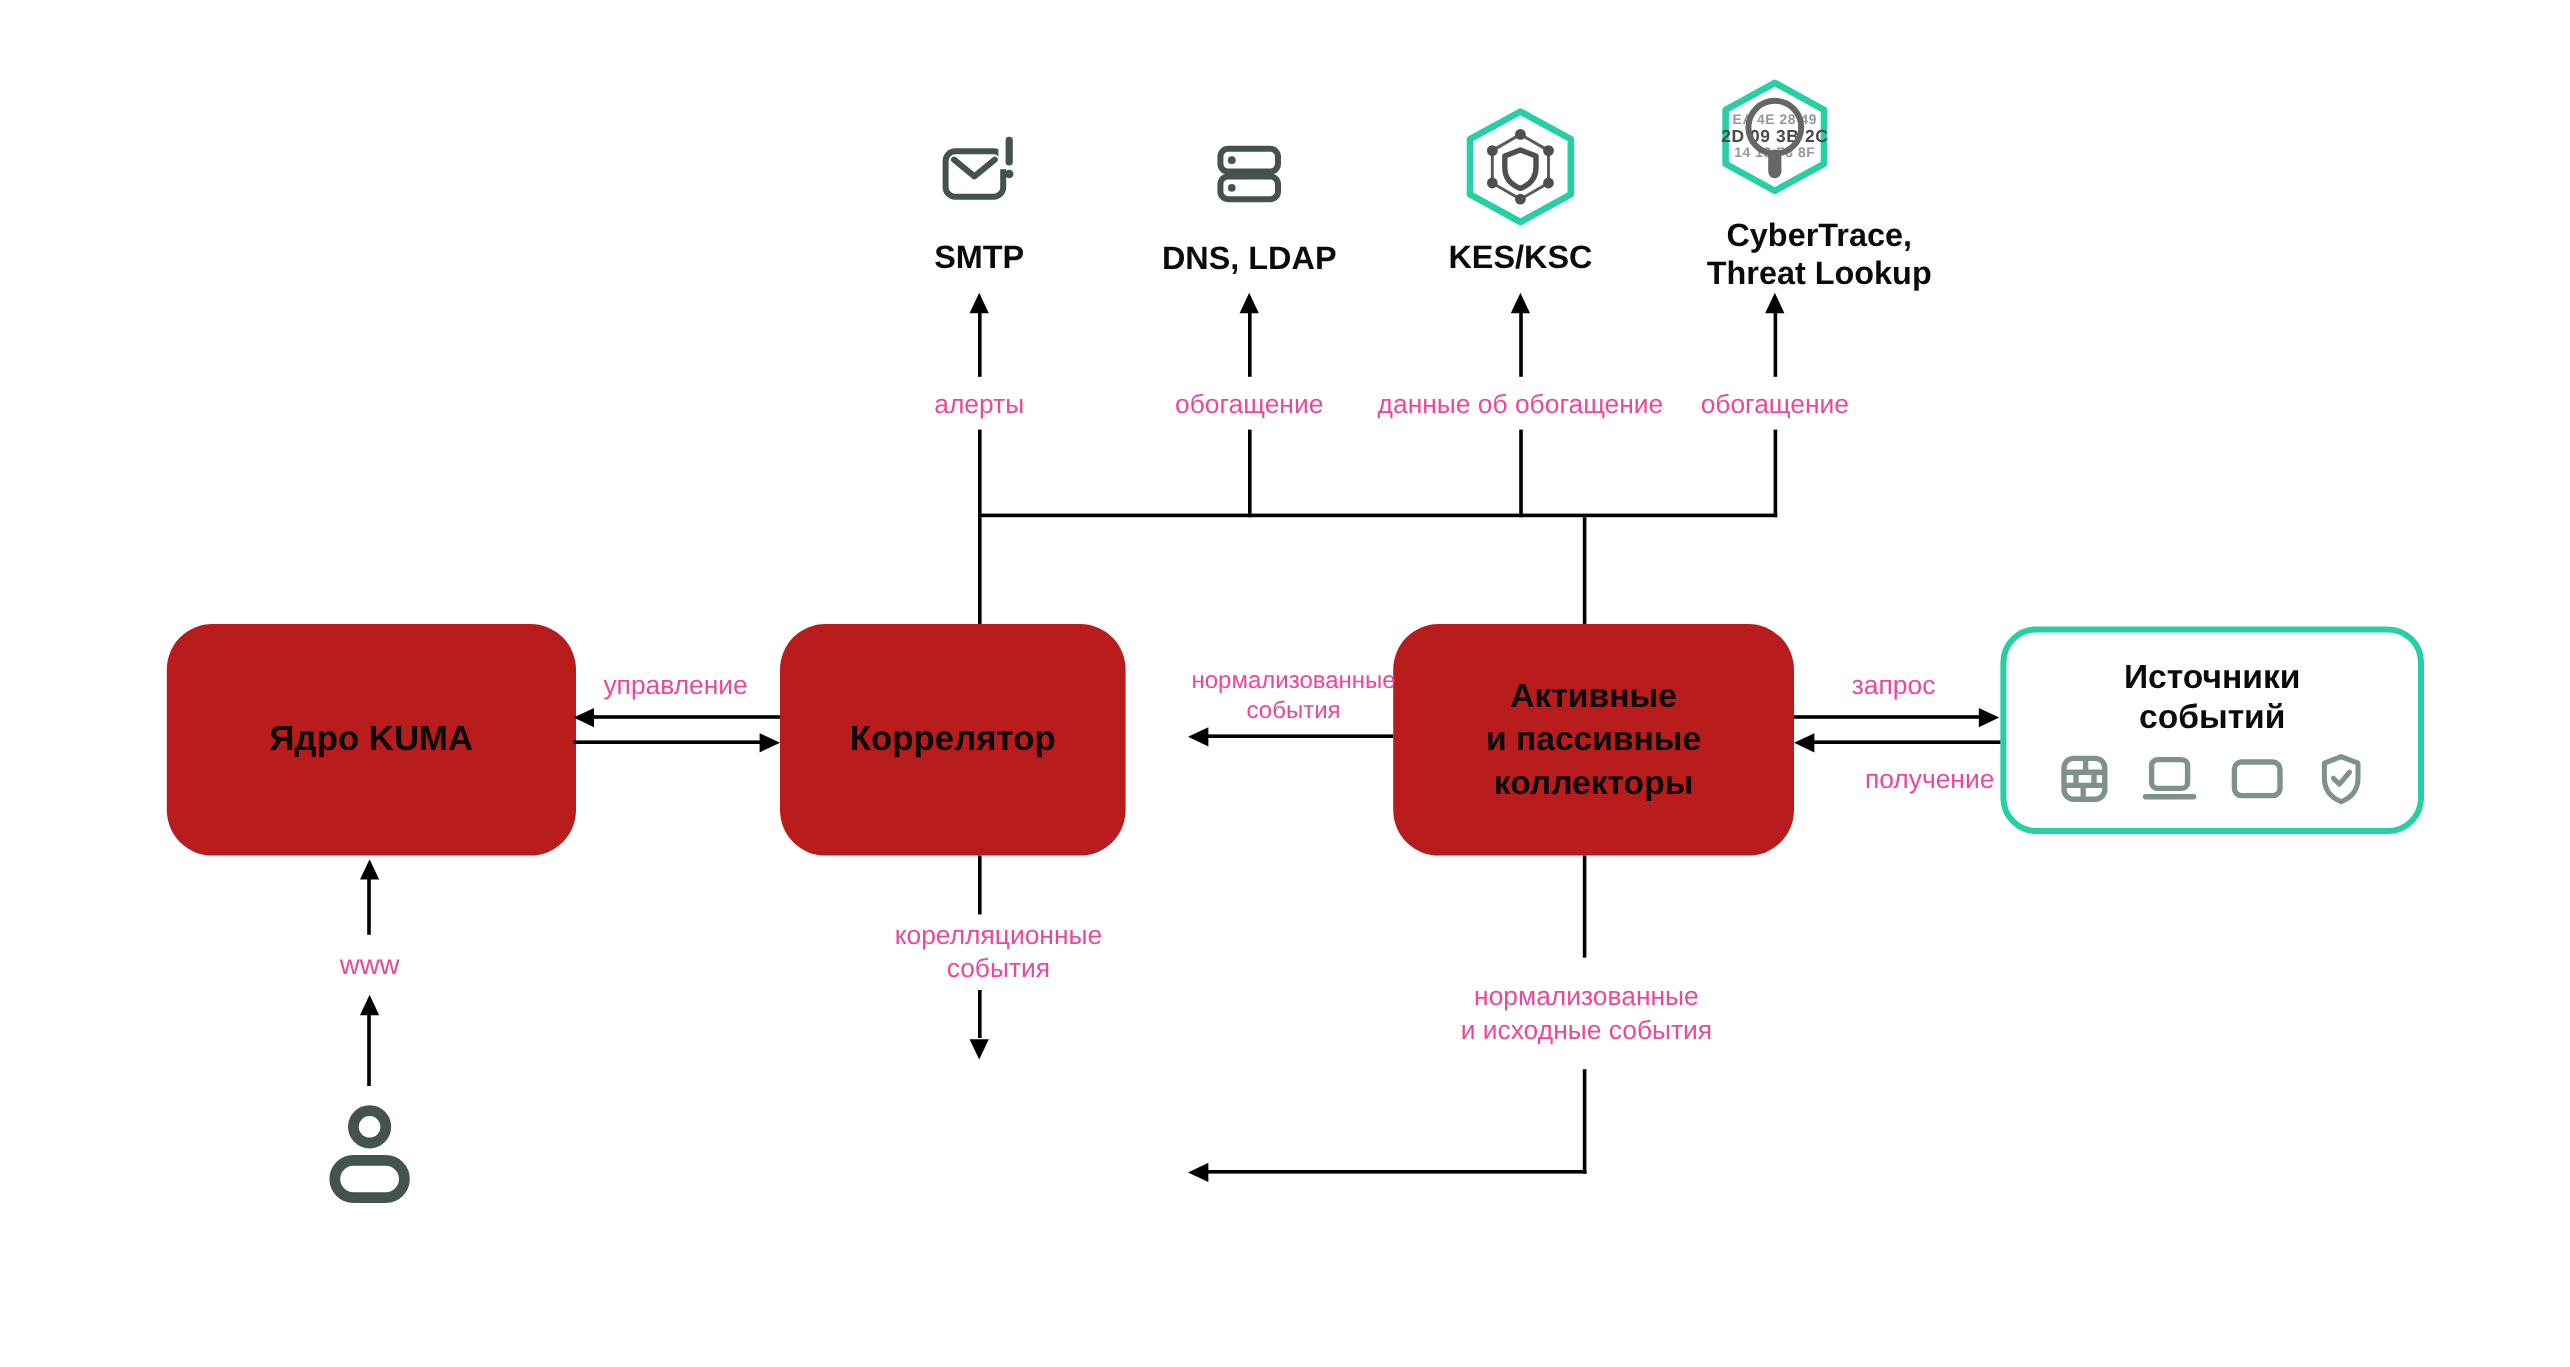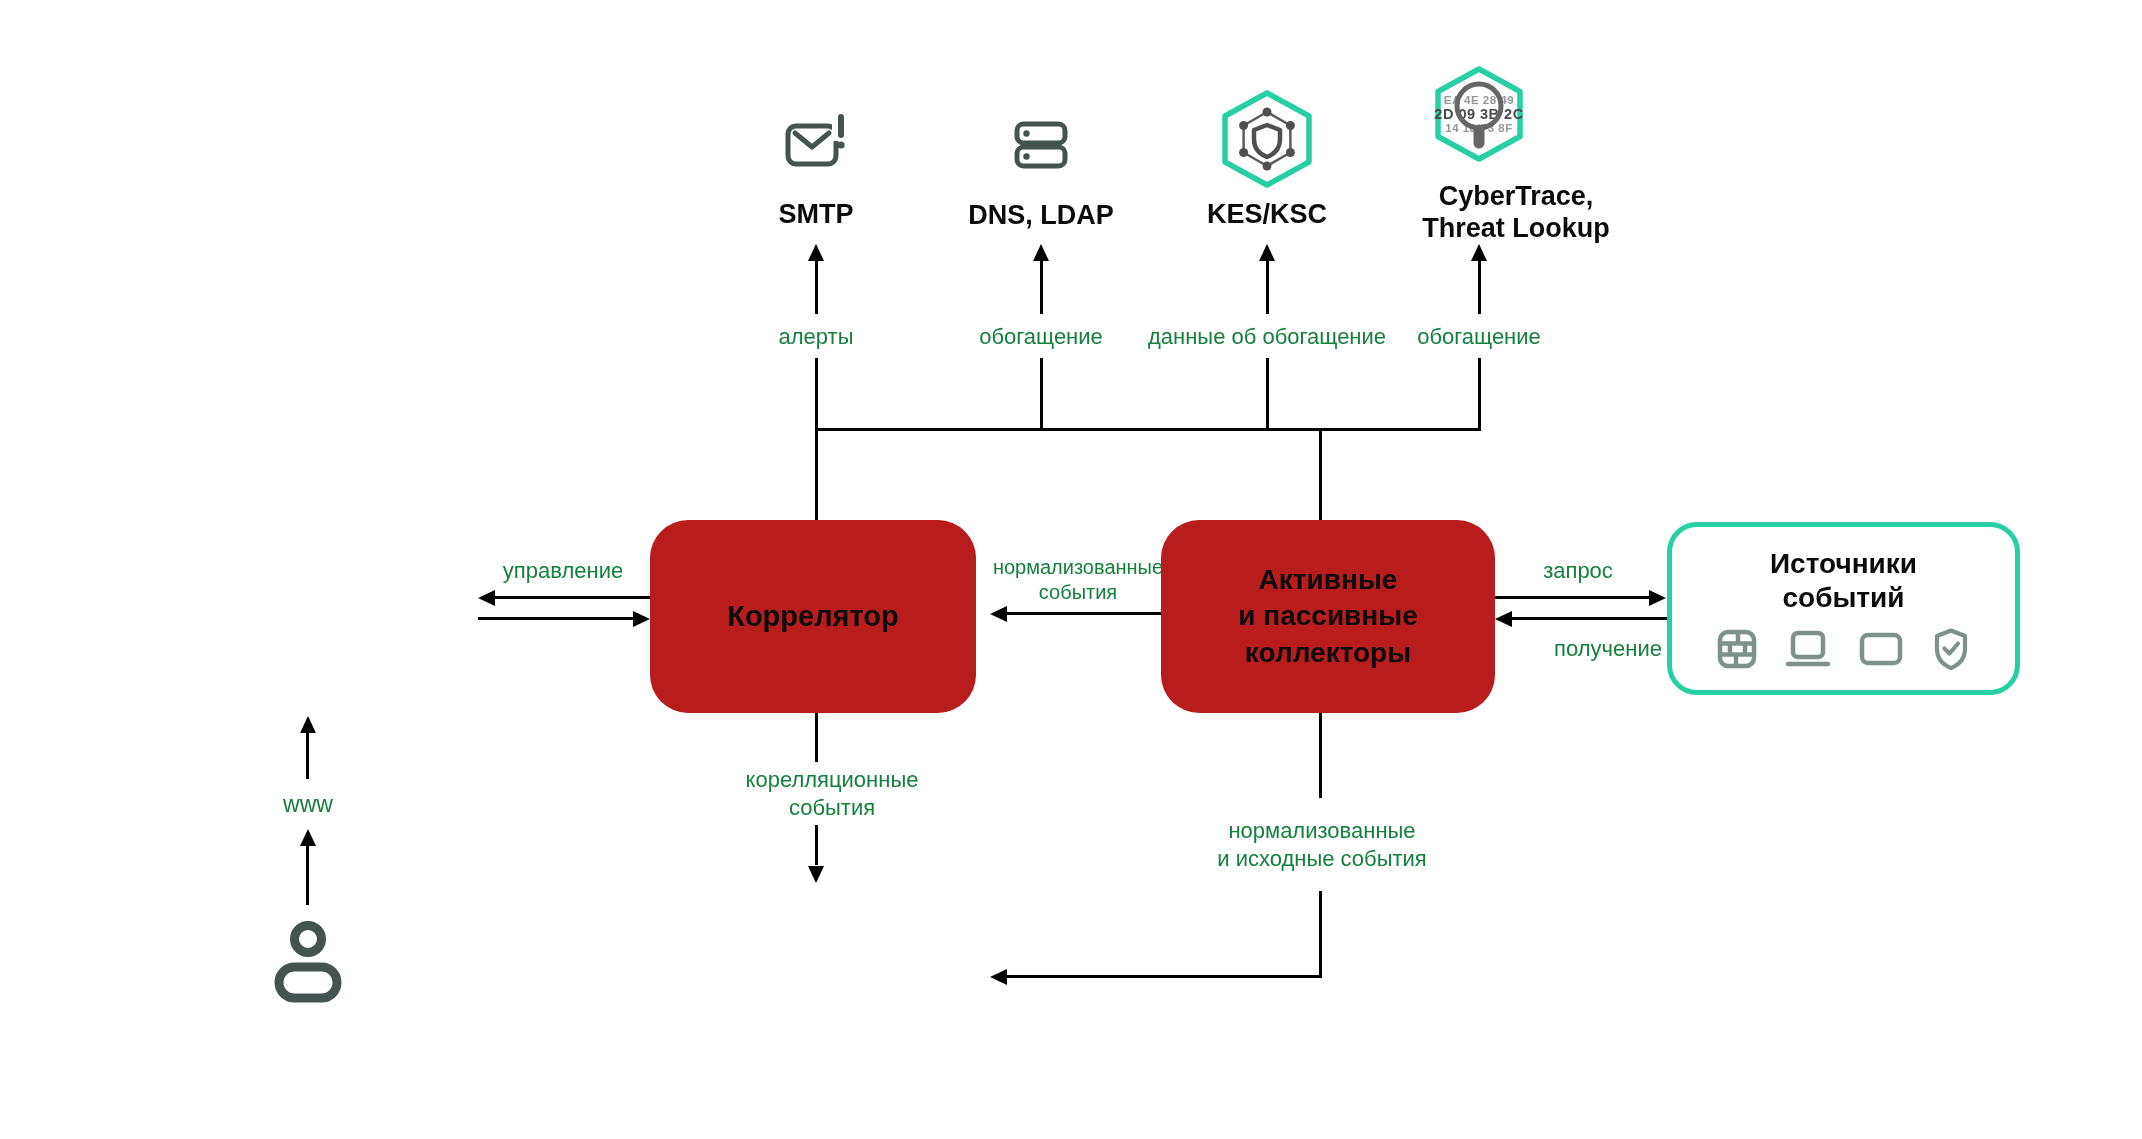--- a/index.html
+++ b/index.html
@@ -10,21 +10,21 @@
   .vline{position:absolute;width:3px;background:#000;}
   .hline{position:absolute;height:3px;background:#000;}
   
   .ah{position:absolute;width:0;height:0;}
   .ah-up{border-left:8px solid transparent;border-right:8px solid transparent;border-bottom:17px solid #000;}
   .ah-down{border-left:8px solid transparent;border-right:8px solid transparent;border-top:17px solid #000;}
   .ah-left{border-top:8px solid transparent;border-bottom:8px solid transparent;border-right:17px solid #000;}
   .ah-right{border-top:8px solid transparent;border-bottom:8px solid transparent;border-left:17px solid #000;}
   
   .lbl{position:absolute;transform:translate(-50%,-50%);text-align:center;white-space:pre-line;
-       font-size:22px;color:#15803d;line-height:1.25;}
+       font-size:22px;color:#ec4899;line-height:1.25;}
   .lbl-sm{font-size:20px;}
   .svc-lbl{position:absolute;transform:translate(-50%,0);text-align:center;white-space:pre-line;
        font-weight:700;font-size:27px;color:#0b0b0b;line-height:1.2;}
   
   .node{position:absolute;display:flex;align-items:center;justify-content:center;text-align:center;
         box-sizing:border-box;}
   .teal{background:#b91c1c;border-radius:38px;}
   .node-title{font-weight:700;font-size:28px;color:#0b0b0b;line-height:1.3;white-space:pre-line;}
   .sources{background:#ffffff;border:5px solid #27cfa5;border-radius:30px;flex-direction:column;justify-content:flex-start;padding-top:20px;}
   .sources-icons{display:flex;gap:28px;align-items:center;margin-top:12px;}
@@ -105,22 +105,25 @@
 
   <div class="ah ah-up" style="left:1471px;top:244px;"></div>
   <div class="vline" style="left:1478px;top:258px;height:56px;"></div>
   <div class="lbl" style="left:1479px;top:337px;">обогащение</div>
   <div class="vline" style="left:1478px;top:358px;height:73px;"></div>
 
   <div class="hline" style="left:815px;top:428px;width:666px;"></div>
   <div class="vline" style="left:815px;top:431px;height:89px;"></div>
   <div class="vline" style="left:1319px;top:431px;height:89px;"></div>
 
-
-  <div class="node teal" style="left:650px;top:520px;width:326px;height:193px;">
+  <div class="node teal" style="left:139px;top:520px;width:341px;height:193px;">
+    <div class="node-title" style="font-size:29px;">Ядро KUMA</div>
+  </div>
+
+  <div class="node teal" style="left:650px;top:520px;width:288px;height:193px;">
     <div class="node-title" style="font-size:29px;">Коррелятор</div>
   </div>
 
   <div class="node teal" style="left:1161px;top:520px;width:334px;height:193px;">
     <div class="node-title">Активные
 и пассивные
 коллекторы</div>
   </div>
 
   <div class="node sources" style="left:1667px;top:522px;width:353px;height:173px;">

